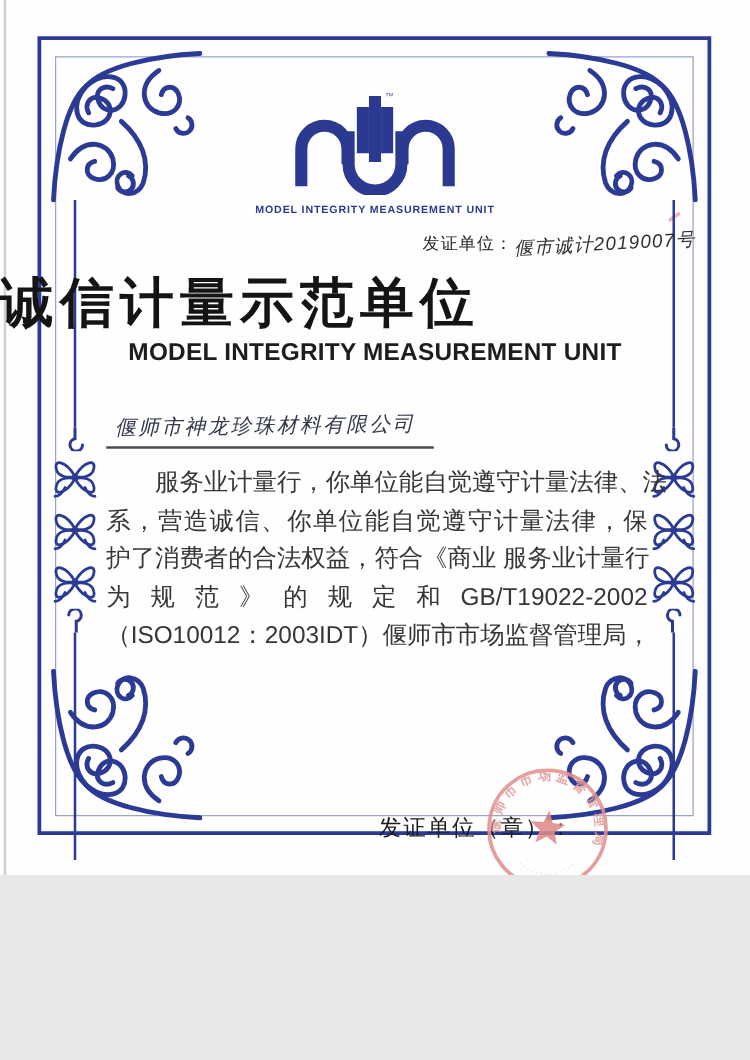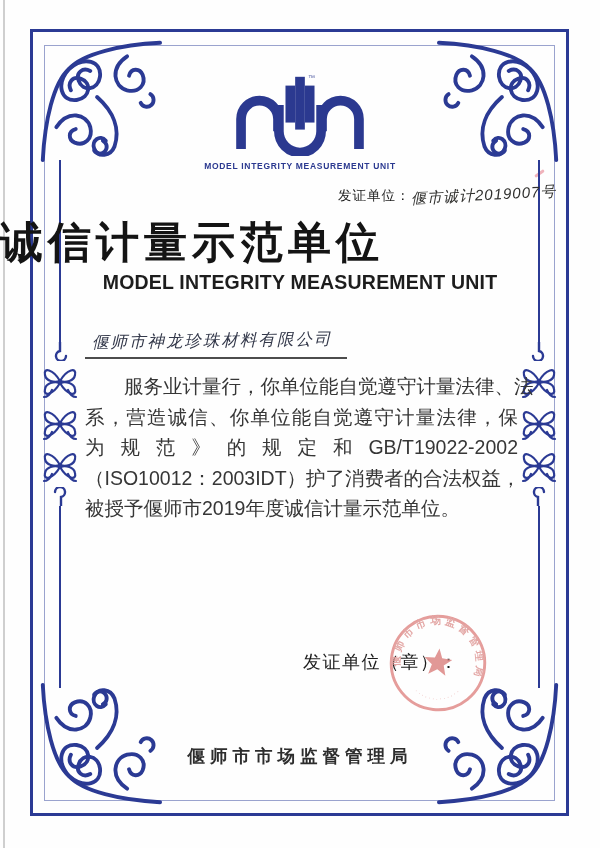--- a/index.html
+++ b/index.html
@@ -1,18 +1,18 @@
 <!DOCTYPE html>
 <html><head>
 <meta charset="utf-8">
 <style>
   html,body{margin:0;padding:0;background:#e8e8e8;}
   .page{
     position:relative;
-    width:600px;height:848px;
+    width:600px;height:700px;
     margin:0 auto;
     background:#fefefe;
     overflow:hidden;
     font-family:"Liberation Sans", sans-serif;
     color:#2f2f2f;
   }
   
   .scan-edge{position:absolute;left:3px;top:0;bottom:0;width:2px;background:#cfcfcf;}
   .pink-dash{position:absolute;left:534px;top:172px;width:11px;height:3px;background:#f0b3bb;transform:rotate(-35deg);border-radius:2px;}
   
@@ -177,23 +177,23 @@
 
   <h1 class="title-zh">诚信计量示范单位</h1>
   <div class="title-en">MODEL INTEGRITY MEASUREMENT UNIT</div>
 
   <div class="company-name">偃师市神龙珍珠材料有限公司</div>
   <div class="company-underline"></div>
 
   <div class="body-text">
     <div class="body-line first">服务业计量行，你单位能自觉遵守计量法律、法</div>
     <div class="body-line">系，营造诚信、你单位能自觉遵守计量法律，保</div>
+    <div class="body-line">护了消费者的合法权益，符合《商业 服务业计量行</div>
     <div class="body-line">为规范》的规定和GB/T19022-2002</div>
-    <div class="body-line">（ISO10012：2003IDT）护了消费者的合法权益，</div>
-    <div class="body-line last">被授予偃师市2019年度诚信计量示范单位。</div>
+    <div class="body-line">（ISO10012：2003IDT）偃师市市场监督管理局，</div>
   </div>
 
   <div class="issuer-label">发证单位（章）：</div>
 
   <svg class="seal" viewBox="0 0 120 120">
     <defs>
       <path id="sealArcTop" d="M20,72 A42,42 0 1 1 100,72" fill="none"></path>
       <path id="sealArcBottom" d="M32,88 A36,36 0 0 0 88,88" fill="none"></path>
     </defs>
     <circle cx="60" cy="60" r="51" fill="none" stroke="#e2908e" stroke-width="3.2"></circle>

